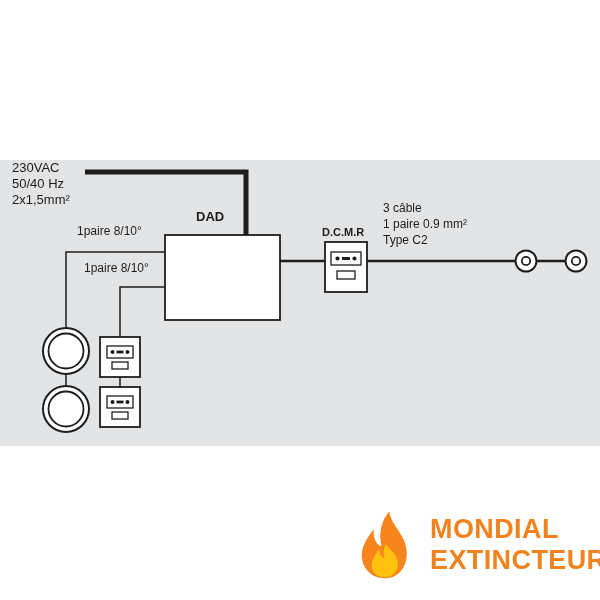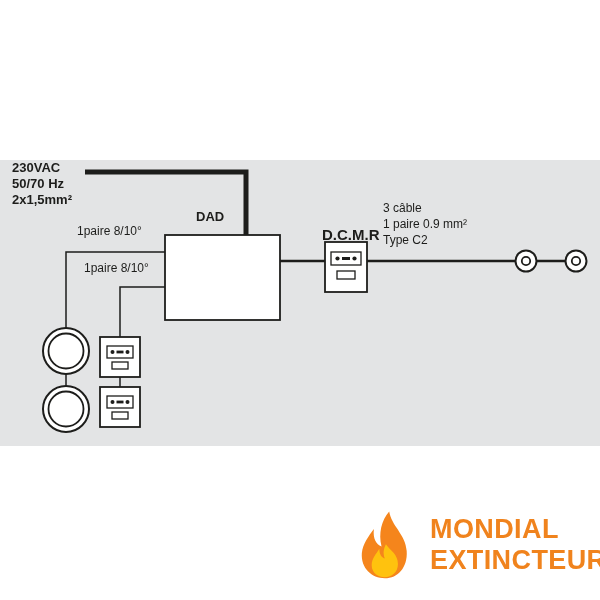--- a/index.html
+++ b/index.html
@@ -6,25 +6,25 @@
   .stage{
     position:relative;width:600px;height:600px;overflow:hidden;
     font-family:"Liberation Sans",sans-serif;background:#ffffff;
   }
   .gray-panel{
     position:absolute;left:0;top:160px;width:600px;height:286px;
     background:#e3e4e5;
   }
   .diagram-svg{position:absolute;left:0;top:0;}
   .lbl{position:absolute;color:#1d1d1b;white-space:nowrap;}
-  .power-block{left:12px;top:160px;font-size:13px;font-weight:bold;line-height:16px;}
+  .power-block{left:12px;top:160px;font-size:13px;font-weight:normal;line-height:16px;}
   .dad-label{left:164px;top:209px;font-size:13px;font-weight:bold;padding-left:32px;}
   .pair-top{left:77px;top:224px;font-size:12px;}
   .pair-bottom{left:84px;top:261px;font-size:12px;}
-  .dcmr-label{left:322px;top:226px;font-size:15px;font-weight:bold;}
+  .dcmr-label{left:322px;top:226px;font-size:11px;font-weight:bold;}
   .cable-block{left:383px;top:200px;font-size:12px;line-height:16px;}
   .watermark{
     left:14px;top:243px;font-size:11px;font-weight:bold;
     color:#ffffff;opacity:0.35;letter-spacing:1px;
   }
   
   .w-thick{stroke:#1d1d1b;stroke-width:5;fill:none;}
   .w-mid{stroke:#1d1d1b;stroke-width:2.5;fill:none;}
   .w-thin{stroke:#1d1d1b;stroke-width:1.5;fill:none;}
   .box{fill:#ffffff;stroke:#1d1d1b;stroke-width:1.8;}
@@ -103,21 +103,21 @@
     </g>
     <g>
       <circle class="ring" cx="576" cy="261" r="10.5"></circle>
       <circle class="ring-inner" cx="576" cy="261" r="4.2"></circle>
     </g>
   </svg>
 
 
   <div class="lbl power-block">
     <div>230VAC</div>
-    <div>50/70 Hz</div>
+    <div>50/40 Hz</div>
     <div>2x1,5mm²</div>
   </div>
 
   <div class="lbl dad-label">DAD</div>
 
   <div class="lbl pair-top">1paire 8/10°</div>
   <div class="lbl pair-bottom">1paire 8/10°</div>
 
   <div class="lbl dcmr-label">D.C.M.R</div>
 

